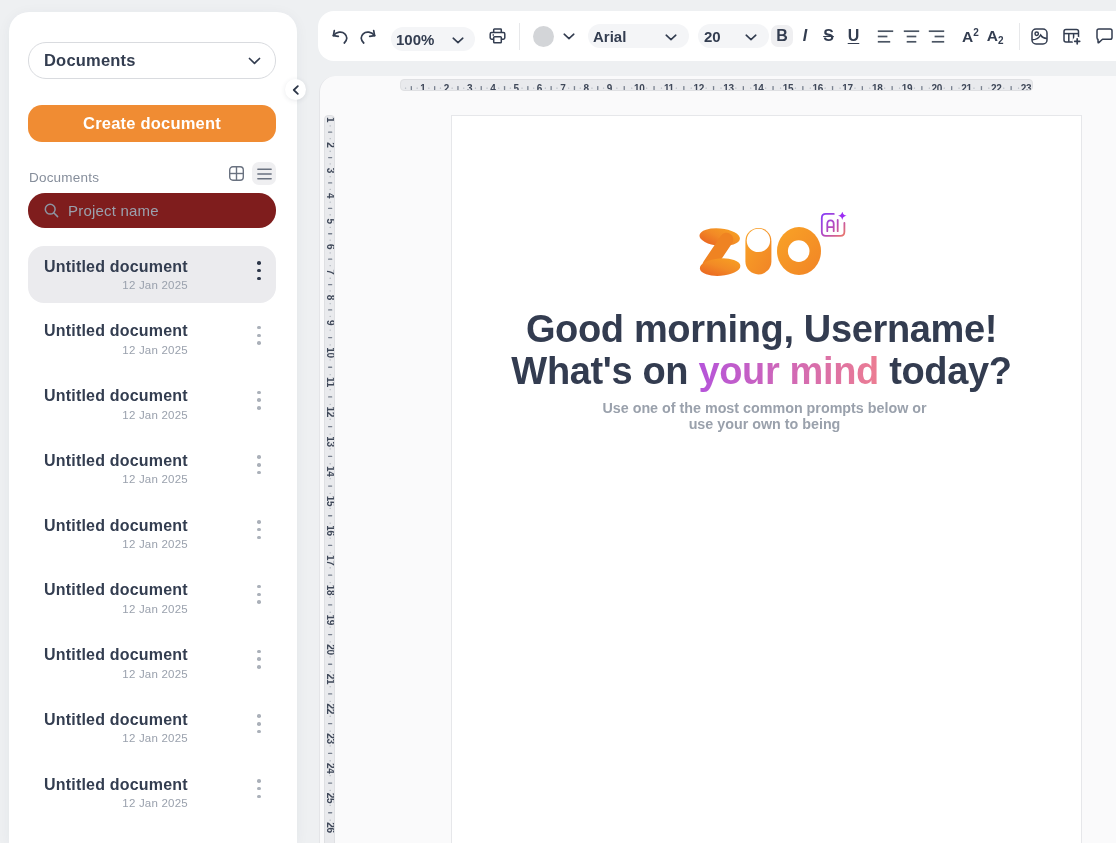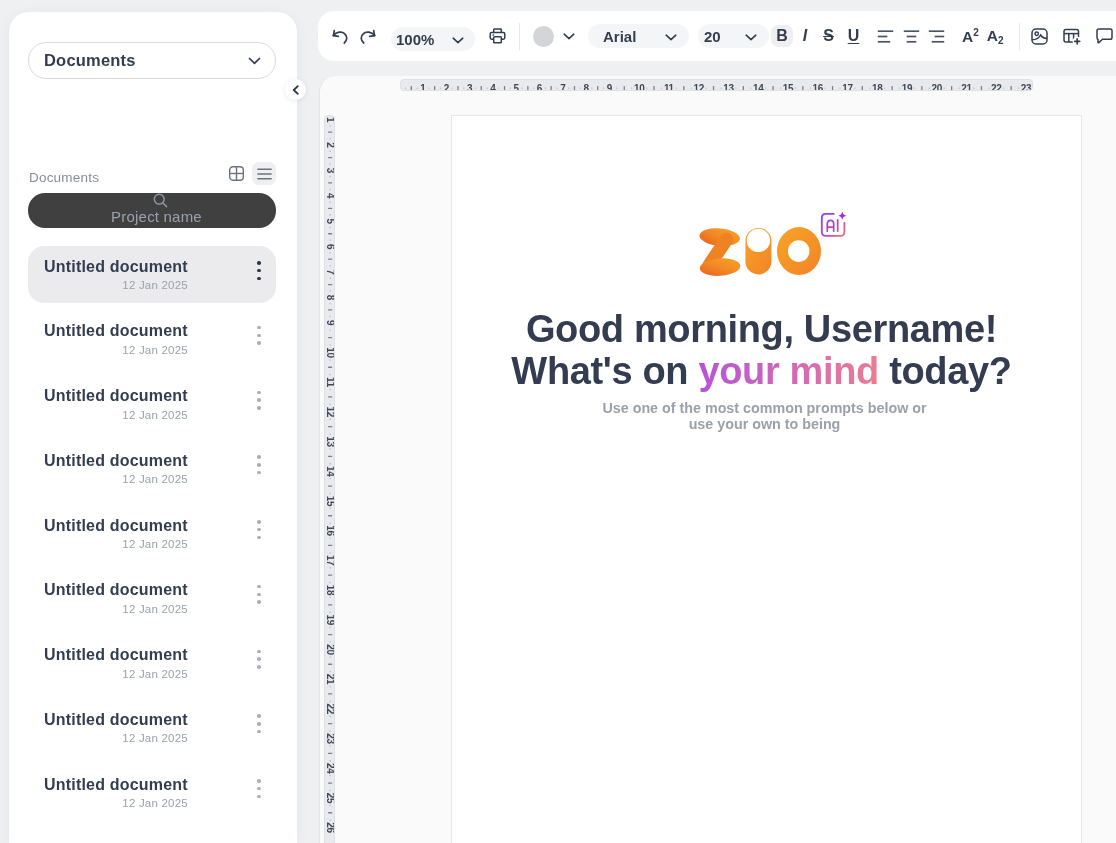--- a/index.html
+++ b/index.html
@@ -13,22 +13,22 @@
 #dd span { margin-left:15px; font-size:16.5px; font-weight:bold; color:#333d50; letter-spacing:.2px; }
 #dd svg { position:absolute; right:14px; top:14px; }
 #create { position:absolute; left:19px; top:93px; width:248px; height:37px; background:#f08c33;
   border-radius:14px; color:#fff; font-size:16.5px; font-weight:bold; letter-spacing:.2px;
   display:flex; align-items:center; justify-content:center; }
 #lblrow { position:absolute; left:19px; top:150px; width:248px; height:34px; }
 #lblrow .lb { position:absolute; left:1px; top:8px; font-size:13.5px; color:#868e9b; letter-spacing:.2px; }
 #gicon { position:absolute; right:32px; top:4px; }
 #licon { position:absolute; right:0px; top:0px; width:24px; height:23px; background:#efeff1; border-radius:7px;
   display:flex; align-items:center; justify-content:center; }
-#search { position:absolute; left:19px; top:181px; width:248px; height:35px; background:#404040;
-  border-radius:17px; display:flex; align-items:center;flex-direction:column; }
+#search { position:absolute; left:19px; top:181px; width:248px; height:35px; background:#7f1d1d;
+  border-radius:17px; display:flex; align-items:center; }
 #search svg { margin-left:16px; }
 #search span { margin-left:9px; font-size:15px; color:#9aa1ad; letter-spacing:.2px; }
 #list { position:absolute; left:19px; top:234px; width:248px; }
 .item { position:relative; width:248px; height:56.5px; border-radius:16px; margin-bottom:8.25px; }
 .item.sel { background:#ebebee; }
 .it { position:absolute; left:16px; top:11.5px;text-align:right; }
 .tt { font-size:16px; font-weight:bold; color:#333d50; letter-spacing:.2px; }
 .dt { font-size:11.5px; color:#9aa1ad; margin-top:3.5px; letter-spacing:.2px; }
 .dots { position:absolute; right:15px; top:15px; display:flex; flex-direction:column; gap:4.2px; }
 .dots i { width:3.6px; height:3.6px; border-radius:50%; background:#aab0b9; }
@@ -65,20 +65,21 @@
 </style></head>
 <body>
 
 <div id="sidebar">
   <div id="dd">
       <span>Documents</span>
     <svg width="13" height="8" viewBox="0 0 13 8">
         <polyline points="1.5,1.5 6.5,6.3 11.5,1.5" fill="none" stroke="#333d50" stroke-width="1.7" stroke-linecap="round" stroke-linejoin="round"></polyline>
       </svg>
   </div>
+  <div id="create">Create document</div>
   <div id="lblrow">
     <div class="lb">Documents</div>
     <svg id="gicon" width="15" height="15" viewBox="0 0 15 15">
         <rect x="0.7" y="0.7" width="13.6" height="13.6" rx="3.2" fill="none" stroke="#6a7280" stroke-width="1.4"></rect>
         <line x1="7.5" y1="0.7" x2="7.5" y2="14.3" stroke="#6a7280" stroke-width="1.4"></line>
         <line x1="0.7" y1="7.5" x2="14.3" y2="7.5" stroke="#6a7280" stroke-width="1.4"></line>
       </svg>
     <div id="licon">
         <svg width="15" height="12" viewBox="0 0 15 12">
           <g stroke="#6a7280" stroke-width="1.6" stroke-linecap="round">
@@ -236,21 +237,21 @@
           <line x1="3.6" y1="7" x2="5" y2="7" stroke-width="1.4"></line>
         </g>
       </svg>
   </div>
   <div class="sep" style="margin-left:13px;"></div>
   <div style="margin-left:13px;width:21px;height:21px;border-radius:50%;background:#d3d5d8;"></div>
   <svg style="margin-left:9px;" width="12" height="7" viewBox="0 0 12 7">
       <polyline points="1.2,1.2 6,5.6 10.8,1.2" fill="none" stroke="#333d50" stroke-width="1.6" stroke-linecap="round" stroke-linejoin="round"></polyline>
     </svg>
   <div class="pill" style="margin-left:13px;width:101px;">
-    <span class="pt" style="margin-left:15px;">Arial</span>
+    <span class="pt" style="margin-left:5px;">Arial</span>
     <svg style="position:absolute;right:12px;top:10px;" width="12" height="7" viewBox="0 0 12 7">
         <polyline points="1.2,1.2 6,5.6 10.8,1.2" fill="none" stroke="#333d50" stroke-width="1.6" stroke-linecap="round" stroke-linejoin="round"></polyline>
       </svg>
   </div>
   <div class="pill" style="margin-left:9px;width:71px;">
     <span class="pt" style="margin-left:6px;">20</span>
     <svg style="position:absolute;right:12px;top:10px;" width="12" height="7" viewBox="0 0 12 7">
         <polyline points="1.2,1.2 6,5.6 10.8,1.2" fill="none" stroke="#333d50" stroke-width="1.6" stroke-linecap="round" stroke-linejoin="round"></polyline>
       </svg>
   </div>

